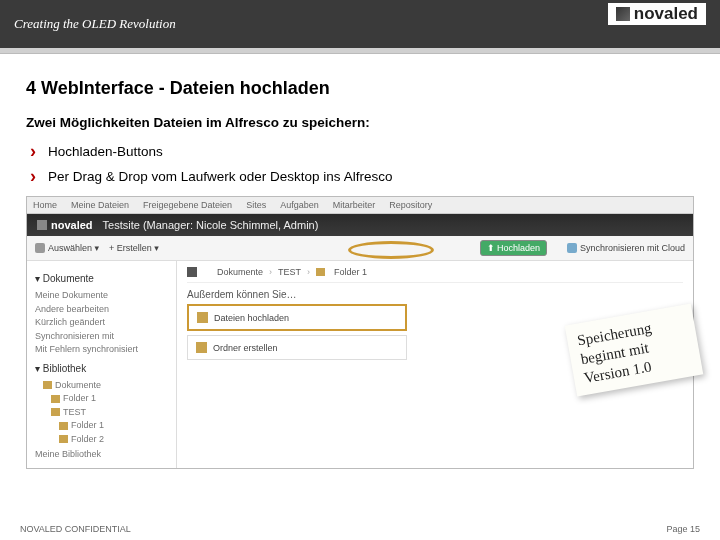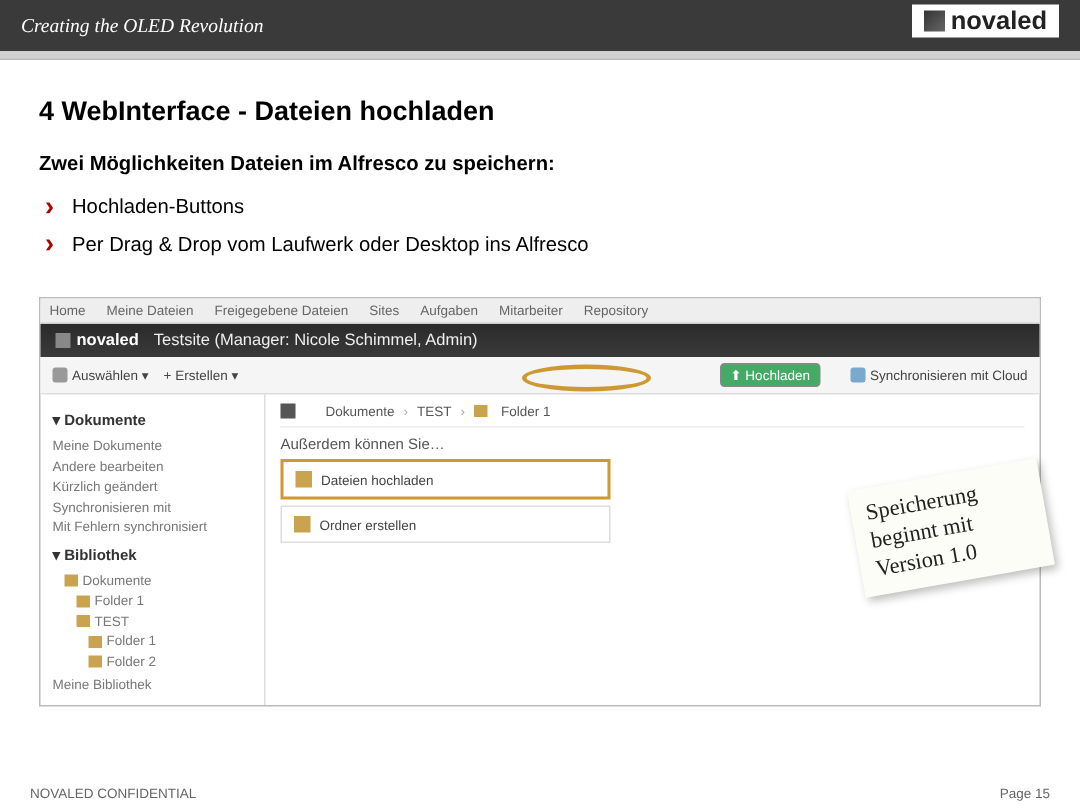--- a/index.html
+++ b/index.html
@@ -1,51 +1,51 @@
 <!DOCTYPE html>
 <html><head>
 <meta charset="utf-8">
 <style>
   * { box-sizing: border-box; margin: 0; padding: 0; }
   body { font-family: Arial, sans-serif; width: 720px; height: 540px; background: #fff; color: #000; overflow: hidden; position: relative; }
 
   
-  .top-bar { background: #3a3a3a; color: #fff; height: 34px; display: flex; align-items: center; justify-content: space-between; padding: 0 14px; }
+  .top-bar { background: #3a3a3a; color: #fff; height: 48px; display: flex; align-items: center; justify-content: space-between; padding: 0 14px; }
   .top-tagline { font-style: italic; font-size: 13px; font-family: Georgia, serif; }
   .top-sep { height:6px; background:#d0d0d0; border-bottom:1px solid #bbb; }
 
   .content { padding: 24px 26px 0 26px; }
   h1 { font-size: 18px; font-weight: 700; margin-bottom: 16px; }
   h2 { font-size: 13.5px; font-weight: 700; margin-bottom: 12px; }
 
   ul.chev { list-style: none; }
   ul.chev li { font-size: 13.5px; padding: 2px 0 8px 22px; position: relative; }
   ul.chev li::before { content:"›"; position:absolute; left:4px; top:-1px; color:#b00000; font-size:18px; font-weight:700; }
 
   
-  .shot-wrap { position: relative; margin-top: 20px; }
+  .shot-wrap { position: relative; margin-top: 4px; }
   .shot { border:1px solid #bbb; background:#fff; font-size:9px; color:#444; }
 
   
   .tabs { background:#eee; border-bottom:1px solid #ccc; padding:3px 6px; display:flex; gap:14px; }
   .tabs span { color:#666; }
 
   .site-head { background: linear-gradient(#2a2a2a,#3a3a3a); color:#fff; padding:5px 10px; display:flex; align-items:center; gap:10px; }
   .site-head .sitelogo { display:flex; align-items:center; gap:4px; font-weight:700; font-size:11px;}
   .site-head .sitelogo .sq { width:10px;height:10px;background:#888;}
   .site-title { font-size:11px; color:#eee; }
 
   .toolbar { background:#f5f5f5; border-bottom:1px solid #ddd; padding:4px 8px; display:flex; gap:10px; align-items:center; }
   .toolbar span { display:inline-flex; align-items:center; gap:3px; }
   .tb-up { border:1px solid #888; background:#4a6; color:#fff; padding:2px 6px; border-radius:3px; font-size:9px; margin-left:auto;}
   .tb-ic { width:10px;height:10px;background:#999;display:inline-block;border-radius:2px; }
 
   .body-row { display:flex; }
   .left-col { width:150px; border-right:1px solid #ddd; padding:6px 8px; color:#777; filter:blur(0.5px); }
-  .left-col .sec-head { font-size:10px; color:#333; font-weight:700; margin:4px 0 3px; }
+  .left-col .sec-head { font-size:10px; color:#333; font-weight:400; margin:4px 0 3px; }
   .left-col div { font-size:9px; line-height:1.5; }
   .left-col .tree { padding-left:8px; }
   .fico { display:inline-block; width:9px;height:8px; background:#c9a34d; margin-right:3px; vertical-align:middle;}
 
   .main-col { flex:1; padding:6px 10px 10px; }
   .crumb { display:flex; align-items:center; gap:6px; font-size:9px; color:#555; margin-bottom:6px; border-bottom:1px solid #eee; padding-bottom:5px;}
   .crumb .ic { width:10px;height:10px;background:#555;display:inline-block;}
   .crumb .sep { color:#aaa; }
 
   .dropzone { border:2px dashed #bbb; padding:10px; margin-bottom:8px;}

